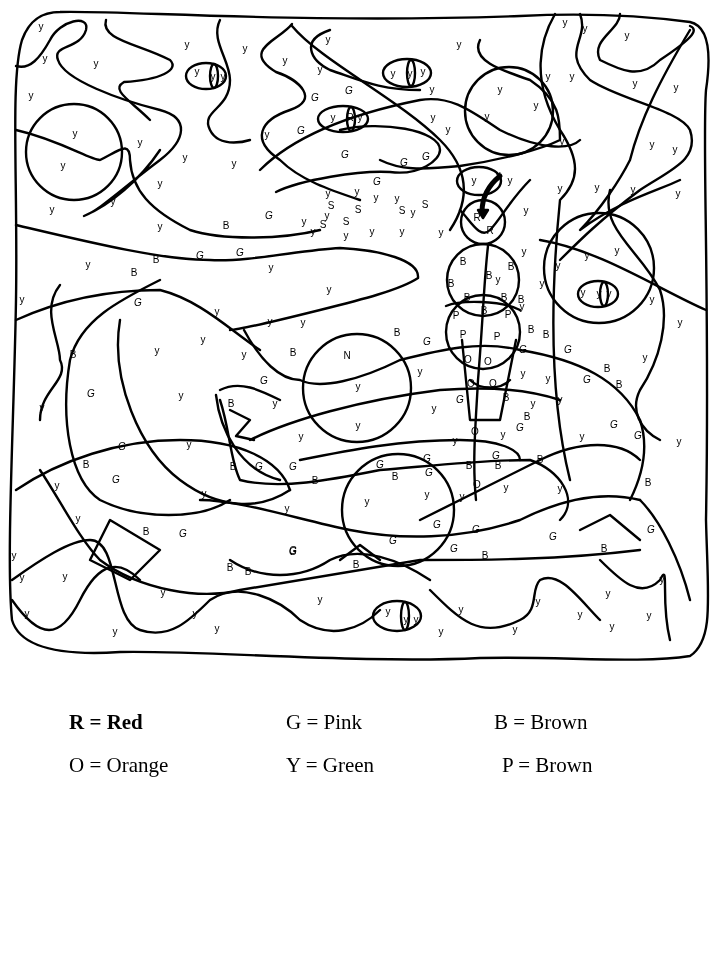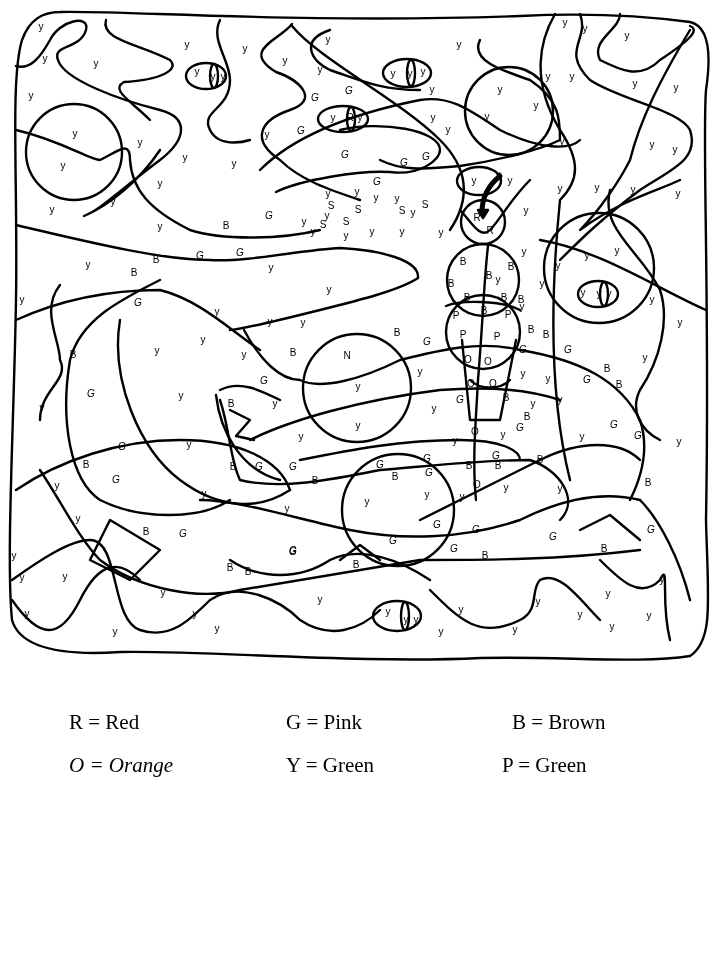--- a/index.html
+++ b/index.html
@@ -319,22 +319,22 @@
     <span class="lbl" style="left: 580px; top: 615px;">y</span>
     <span class="lbl" style="left: 608px; top: 594px;">y</span>
     <span class="lbl" style="left: 612px; top: 627px;">y</span>
     <span class="lbl" style="left: 649px; top: 616px;">y</span>
     <span class="lbl" style="left: 662px; top: 580px;">y</span>
     <span class="lbl" style="left: 515px; top: 630px;">y</span>
   </div>
 
 <div id="legend">
   <div class="leg-row" style="top:10px;">
-    <span class="leg-item" style="left:69px;">R = Red</span>
+    <span class="leg-item" style="left:69px;font-weight:bold;">R = Red</span>
     <span class="leg-item" style="left:286px;">G = Pink</span>
-    <span class="leg-item" style="left:512px;">B = Brown</span>
+    <span class="leg-item" style="left:494px;">B = Brown</span>
   </div>
   <div class="leg-row" style="top:53px;">
-    <span class="leg-item" style="left:69px;font-style:italic;">O = Orange</span>
+    <span class="leg-item" style="left:69px;">O = Orange</span>
     <span class="leg-item" style="left:286px;">Y = Green</span>
-    <span class="leg-item" style="left:502px;">P = Green</span>
+    <span class="leg-item" style="left:502px;">P = Brown</span>
   </div>
 </div>
 
 </body></html>

